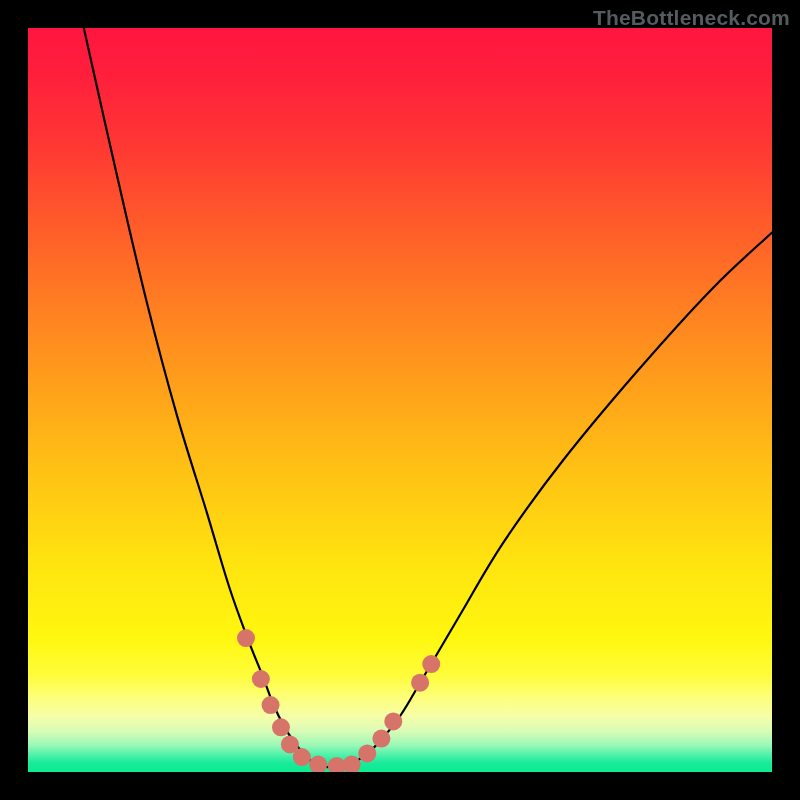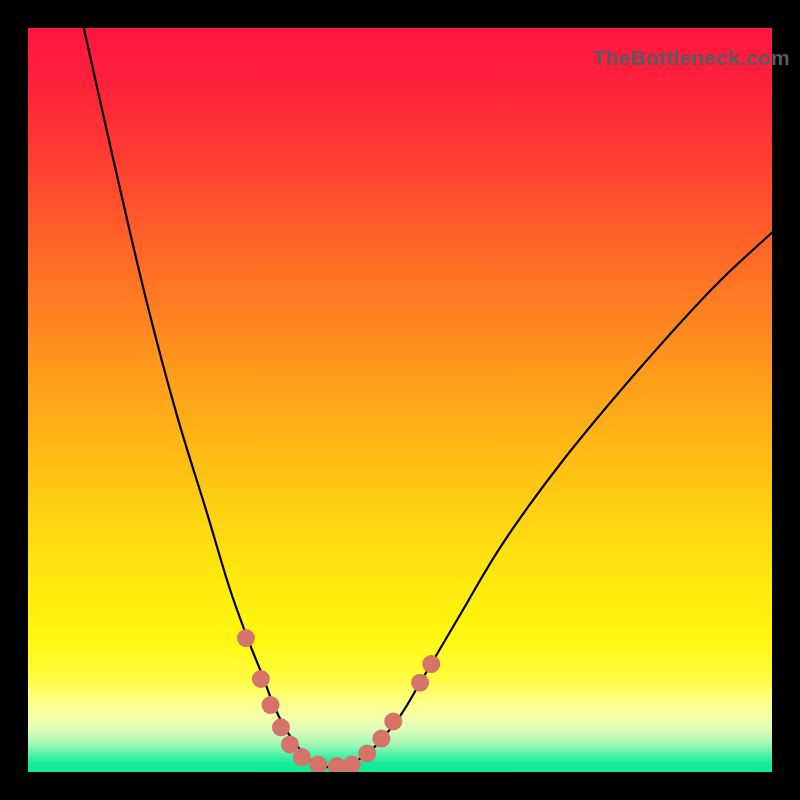--- a/index.html
+++ b/index.html
@@ -50,21 +50,20 @@
   }
   .watermark {
     position: absolute;
     top: 6px;
     right: 10px;
     color: #555b5e;
     font-size: 21px;
     font-weight: 600;
     letter-spacing: 0.2px;
     user-select: none;
-    margin-top: 40px;
   }
   svg.curve {
     position: absolute;
     left: 0; top: 0;
   }
 </style>
 </head>
 <body>
 
 <div class="frame">

